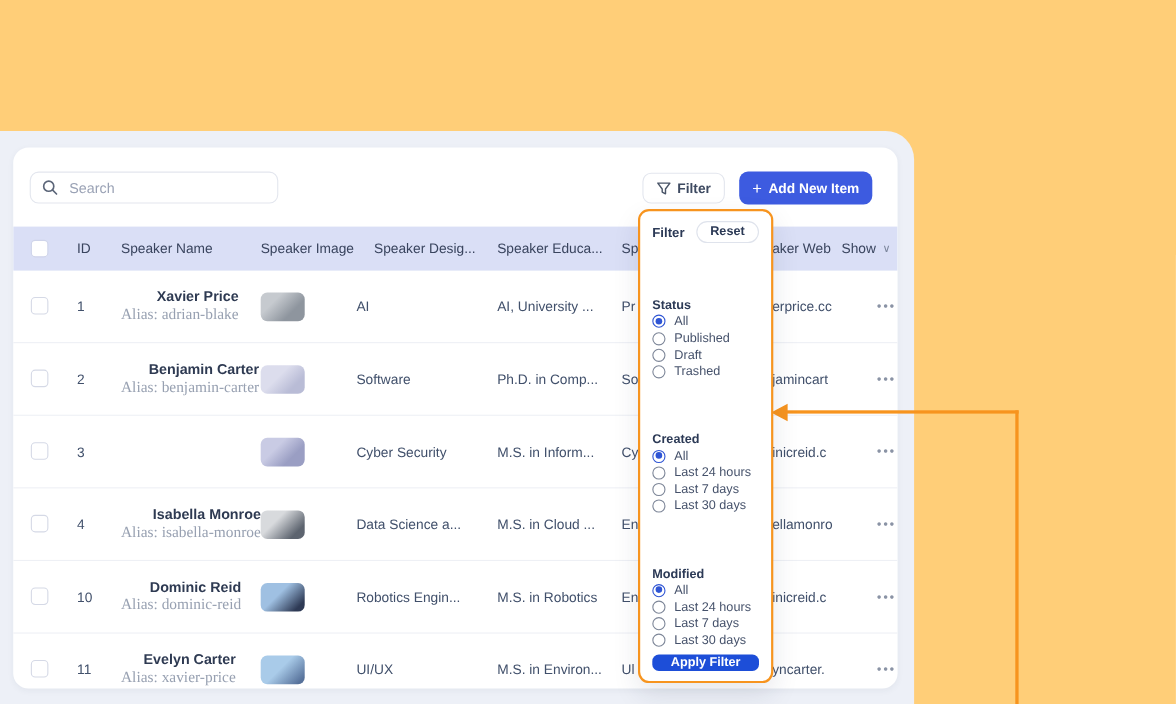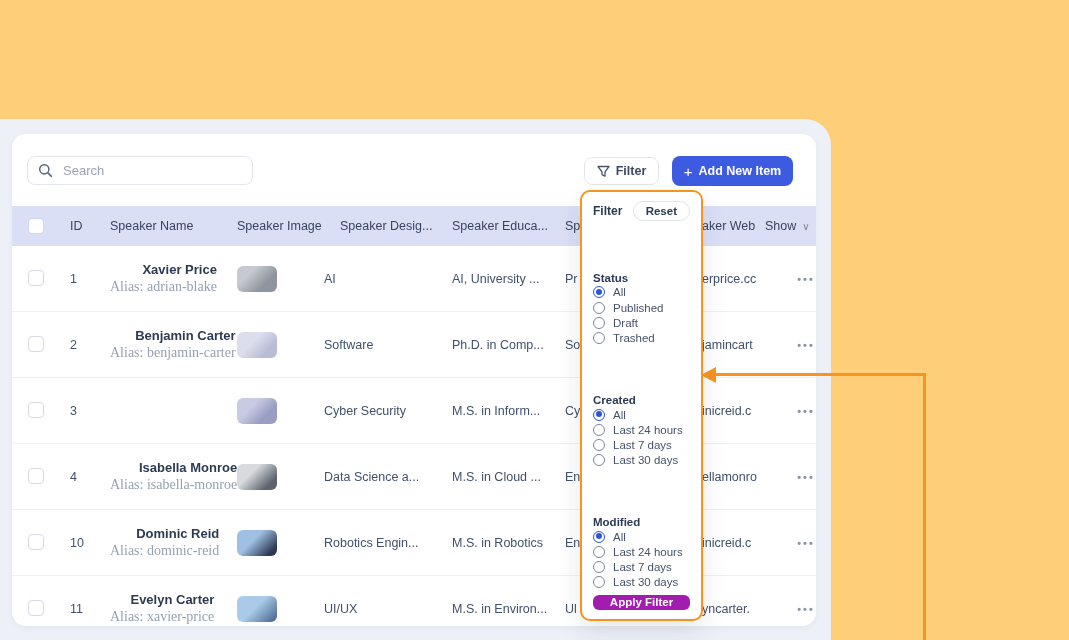--- a/index.html
+++ b/index.html
@@ -106,21 +106,21 @@
     width:12px;height:12px;border-radius:50%;border:1.5px solid #7D8698;
     box-sizing:border-box;position:relative;flex:none;background:#fff;
   }
   .fopt.selected .radio{border-color:#2F55D4;}
   .fopt.selected .radio::after{
     content:"";position:absolute;left:1.5px;top:1.5px;width:6px;height:6px;
     border-radius:50%;background:#2F55D4;
   }
   .fopt .olabel{font-size:11.5px;color:#46526B;white-space:nowrap;}
   .btn-apply{
-    margin-top:5px;height:23px;background:#a21caf;border:none;border-radius:6px;
+    margin-top:5px;height:23px;background:#1d4ed8;border:none;border-radius:6px;
     color:#fff;font-size:11.5px;font-weight:bold;cursor:pointer;width:100%;
     font-family:"Liberation Sans", sans-serif;
   }
   
   .arrow-head{
     position:absolute;left:701px;top:367px;width:0;height:0;z-index:9;
     border-top:8px solid transparent;border-bottom:8px solid transparent;
     border-right:15px solid #F7941E;
   }
   .arrow-h{position:absolute;left:714px;top:373px;width:212px;height:3px;background:#F7941E;z-index:9;}

